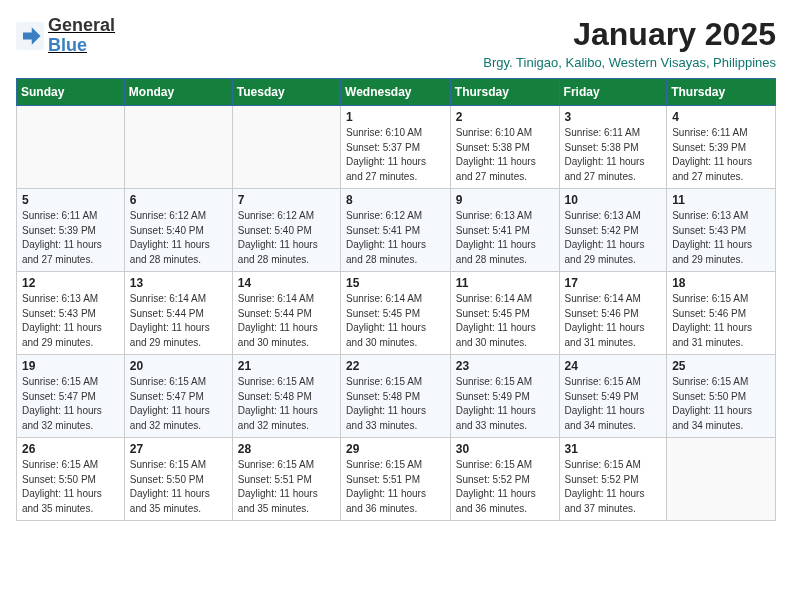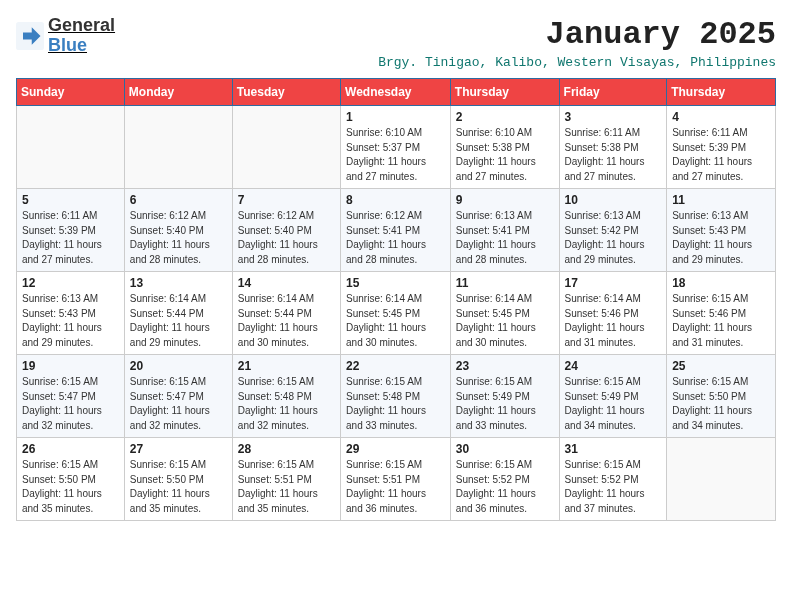--- a/index.html
+++ b/index.html
@@ -28,40 +28,39 @@
       line-height: 1.1;
     }
     .logo-general { color: #333; }
     .logo-blue { color: #3a7fc1; }
     .logo-icon {
       width: 28px;
       height: 28px;
     }
     .title-block {
       text-align: right;
-      font-family: Liberation Mono, monospace;
     }
     .month-title {
       font-size: 32px;
       font-weight: bold;
       color: #222;
     }
     .subtitle {
       font-size: 13px;
       color: #0f766e;
       margin-top: 2px;
     }
     .calendar {
       width: 100%;
       border-collapse: collapse;
       margin-top: 8px;
       font-size: 10.5px;
     }
     .calendar thead th {
-      background: #ef4444;
+      background: #15803d;
       color: #fff;
       padding: 6px 4px;
       text-align: left;
       font-size: 12px;
       font-weight: bold;
       border: 1px solid #2e6aa0;
     }
     .calendar tbody td {
       border: 1px solid #ccc;
       vertical-align: top;

